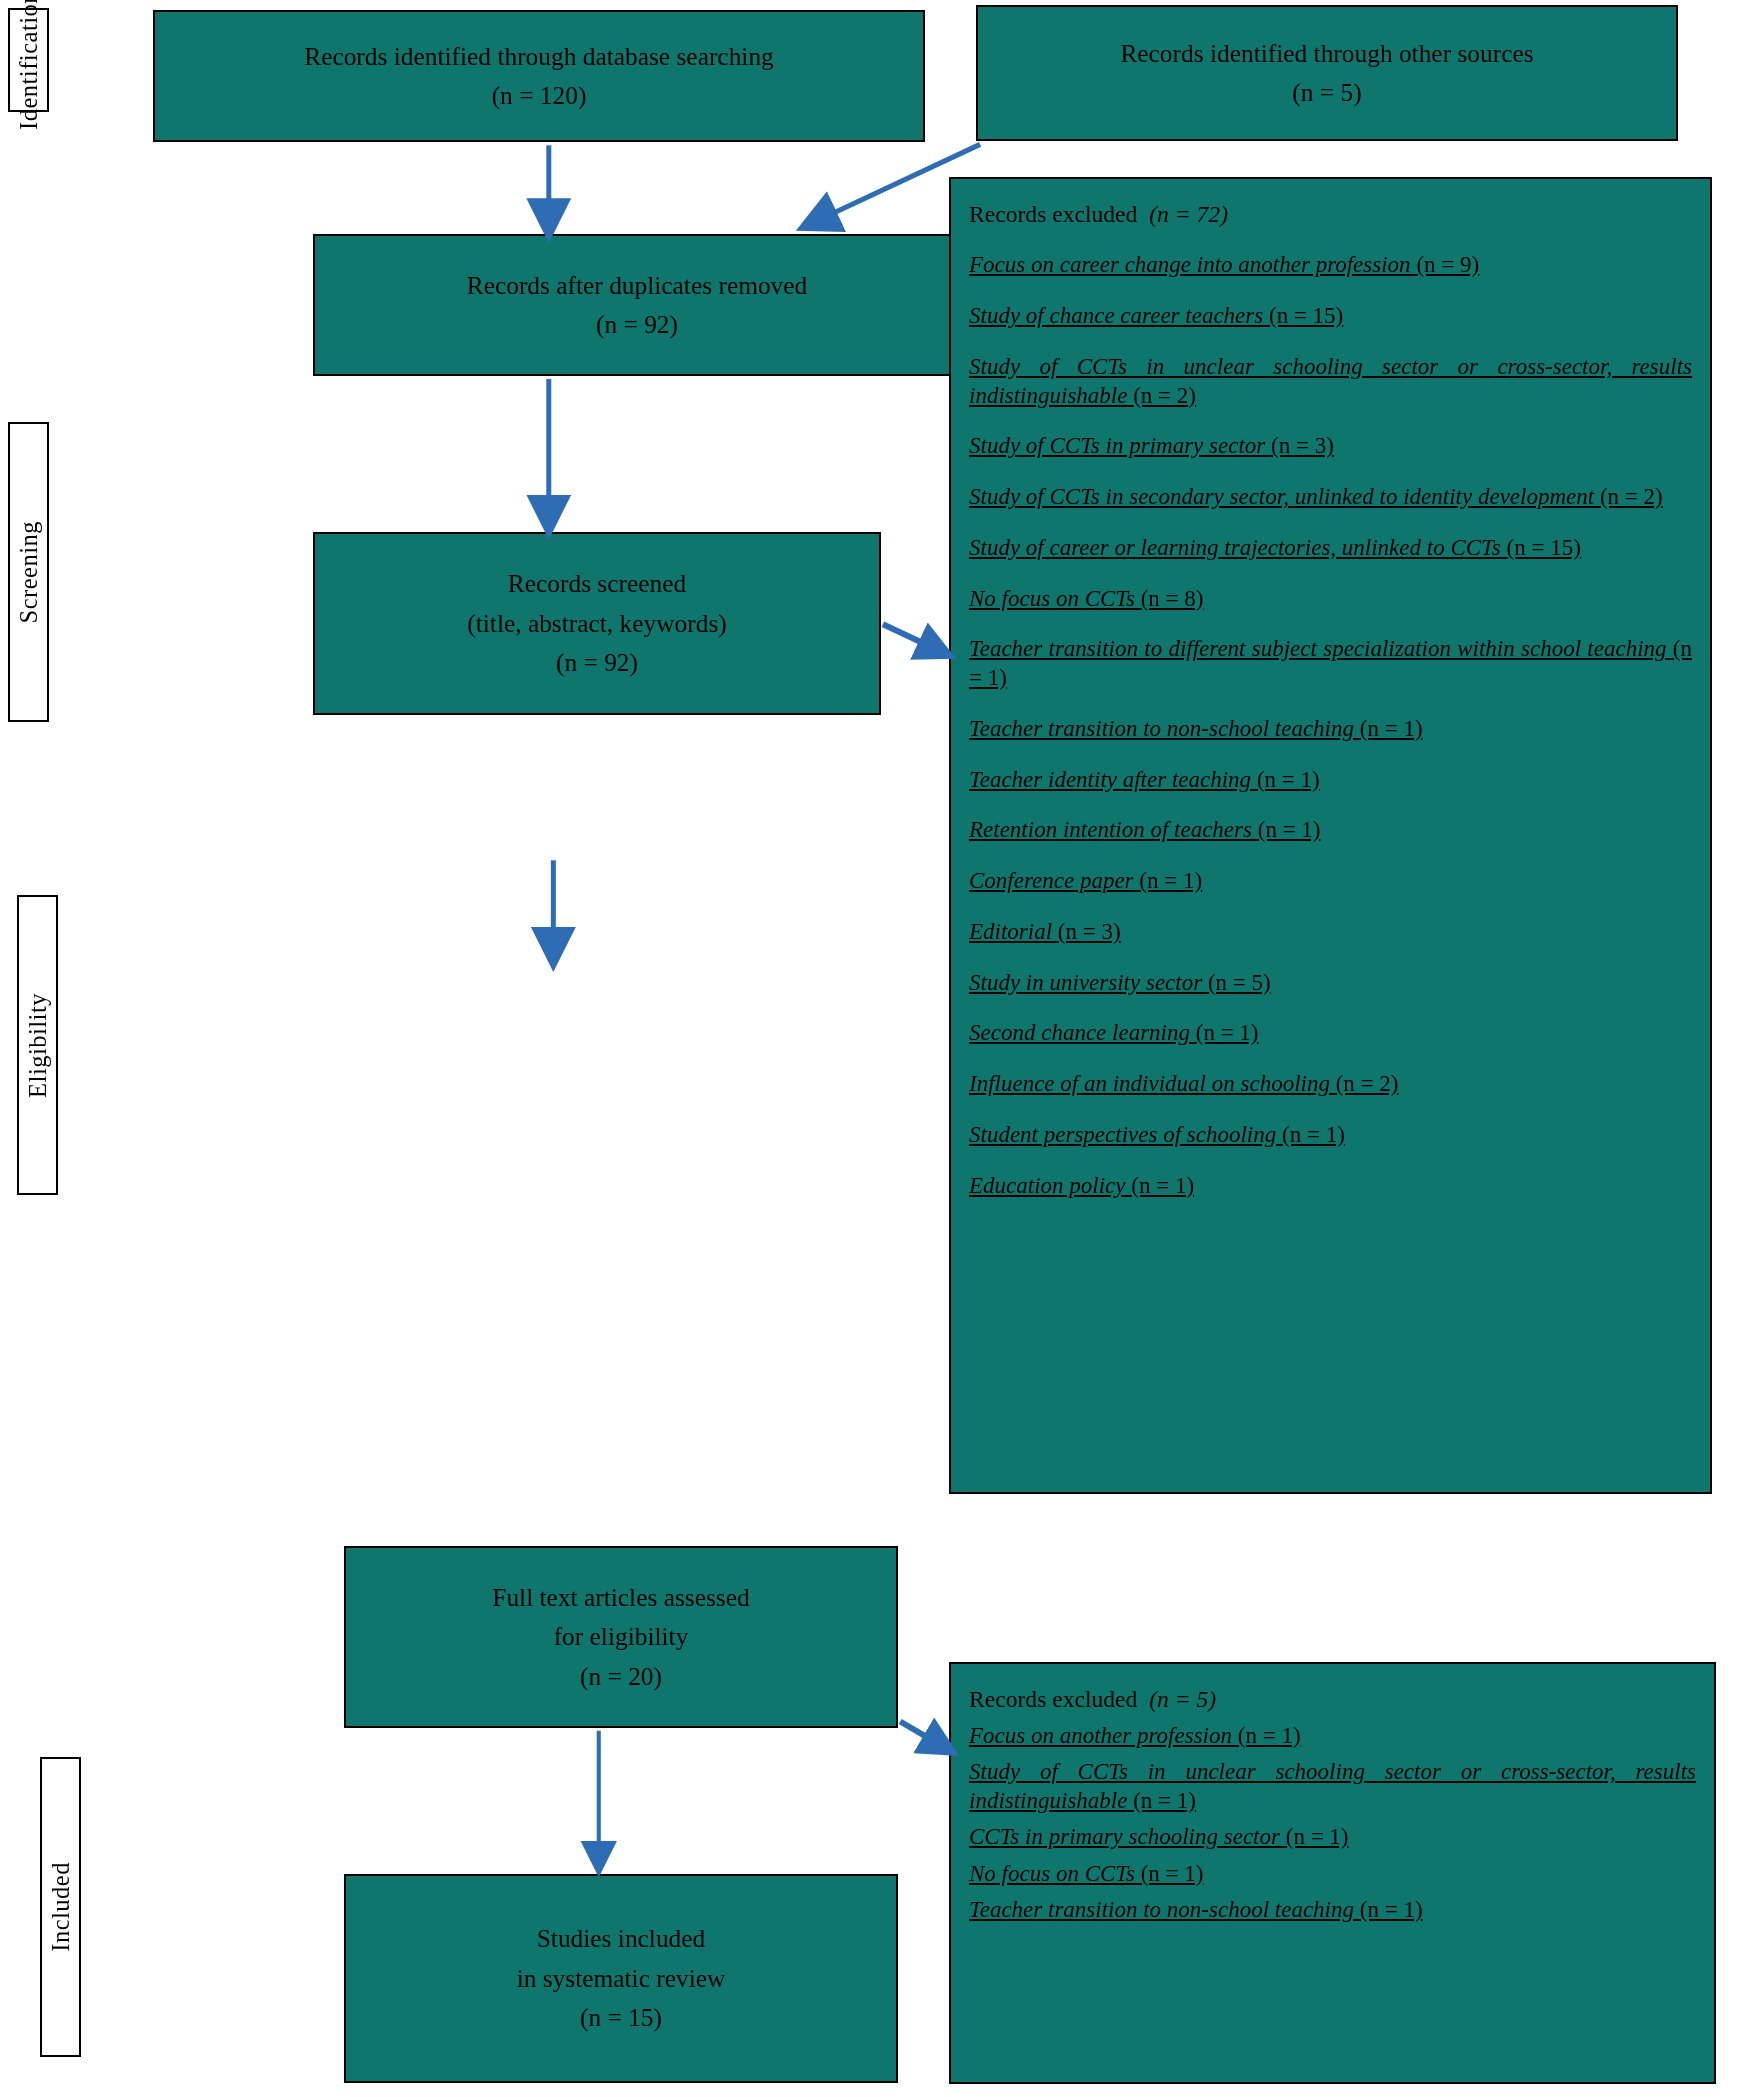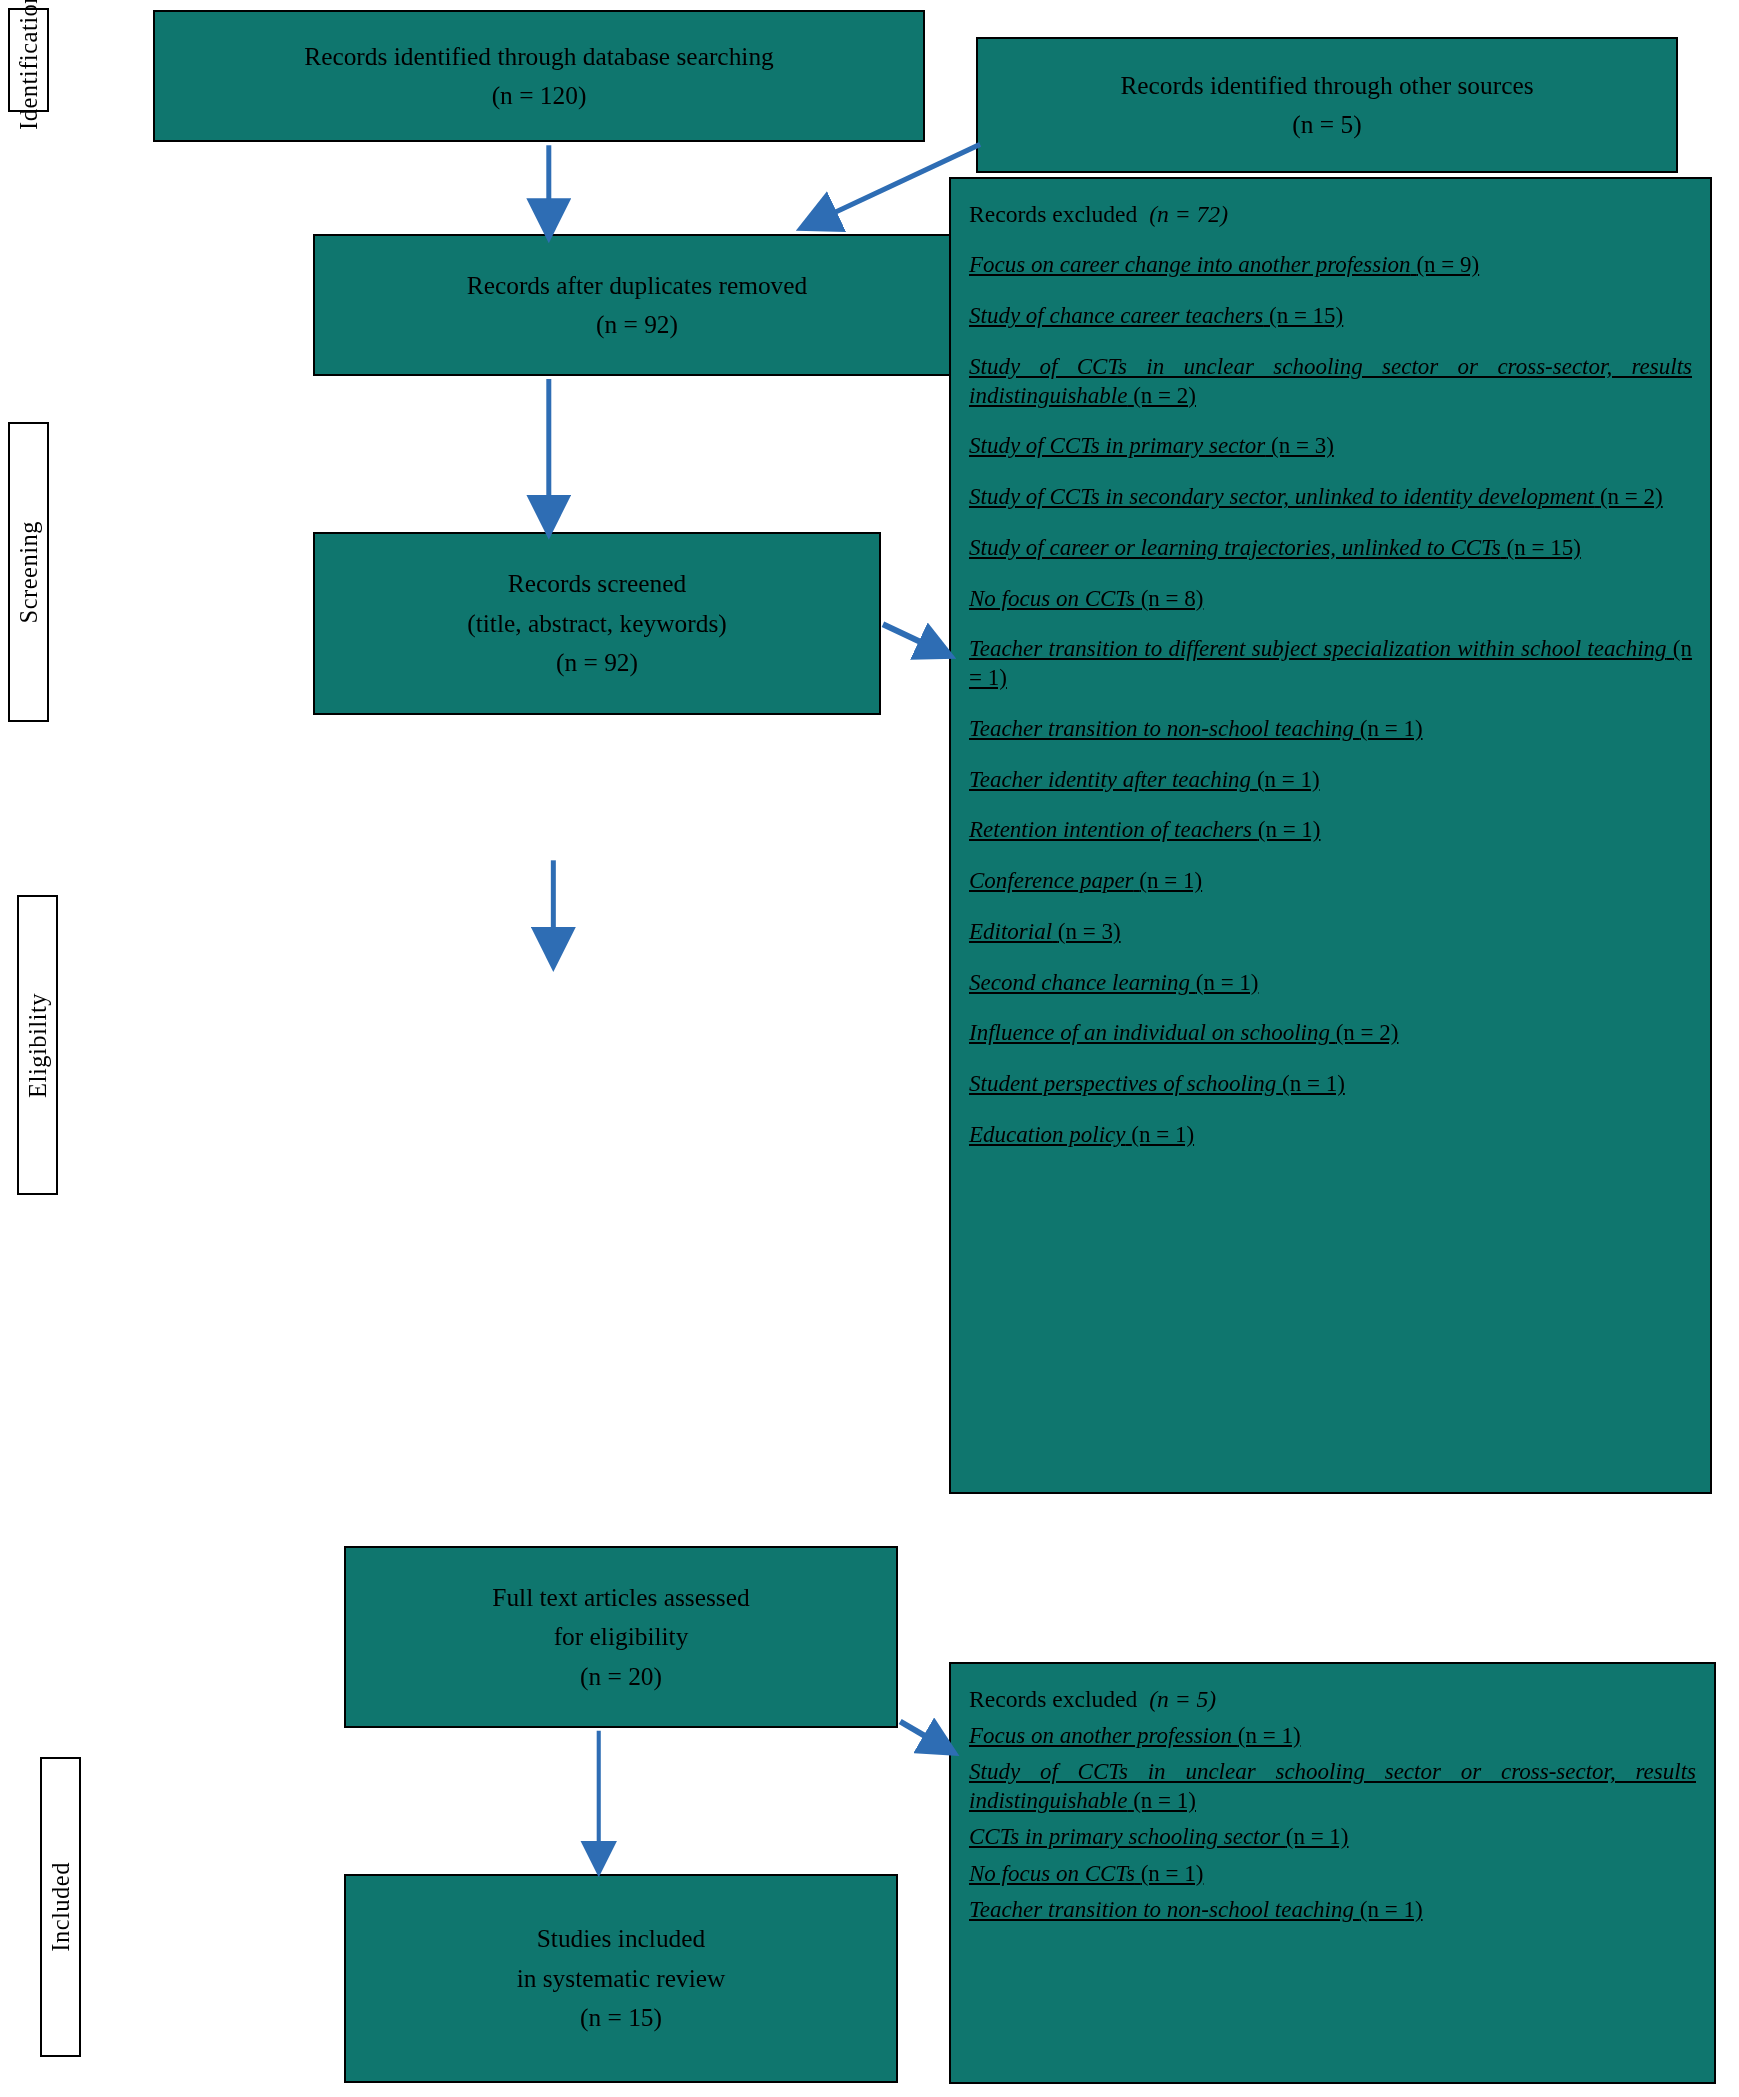--- a/index.html
+++ b/index.html
@@ -118,21 +118,21 @@
 
   <div class="stage-box" style="left:40px; top:1757px; width:41px; height:300px;">
     <span class="stage-label">Included</span>
   </div>
 
   <div class="box proc" style="left:153px; top:10px; width:772px; height:132px;">
     <div class="line">Records identified through database searching</div>
     <div class="line">(n = 120)</div>
   </div>
 
-  <div class="box proc" style="left:976px; top:5.4px; width:702px; height:136px;margin-top:32px;">
+  <div class="box proc" style="left:976px; top:5.4px; width:702px; height:136px;">
     <div class="line">Records identified through other sources</div>
     <div class="line">(n = 5)</div>
   </div>
 
   <div class="box proc" style="left:313px; top:234px; width:648px; height:142px;">
     <div class="line">Records after duplicates removed</div>
     <div class="line">(n = 92)</div>
   </div>
 
   <div class="box proc" style="left:313px; top:532px; width:568px; height:183px;">
@@ -203,20 +203,24 @@
       <span>Retention intention of teachers</span>
       <span class="nval">(n = 1)</span>
     </div>
     <div class="item">
       <span>Conference paper</span>
       <span class="nval">(n = 1)</span>
     </div>
     <div class="item">
       <span>Editorial</span>
       <span class="nval">(n = 3)</span>
+    </div>
+    <div class="item">
+      <span>Study in university sector</span>
+      <span class="nval">(n = 5)</span>
     </div>
     <div class="item">
       <span>Second chance learning</span>
       <span class="nval">(n = 1)</span>
     </div>
     <div class="item">
       <span>Influence of an individual on schooling</span>
       <span class="nval">(n = 2)</span>
     </div>
     <div class="item">

